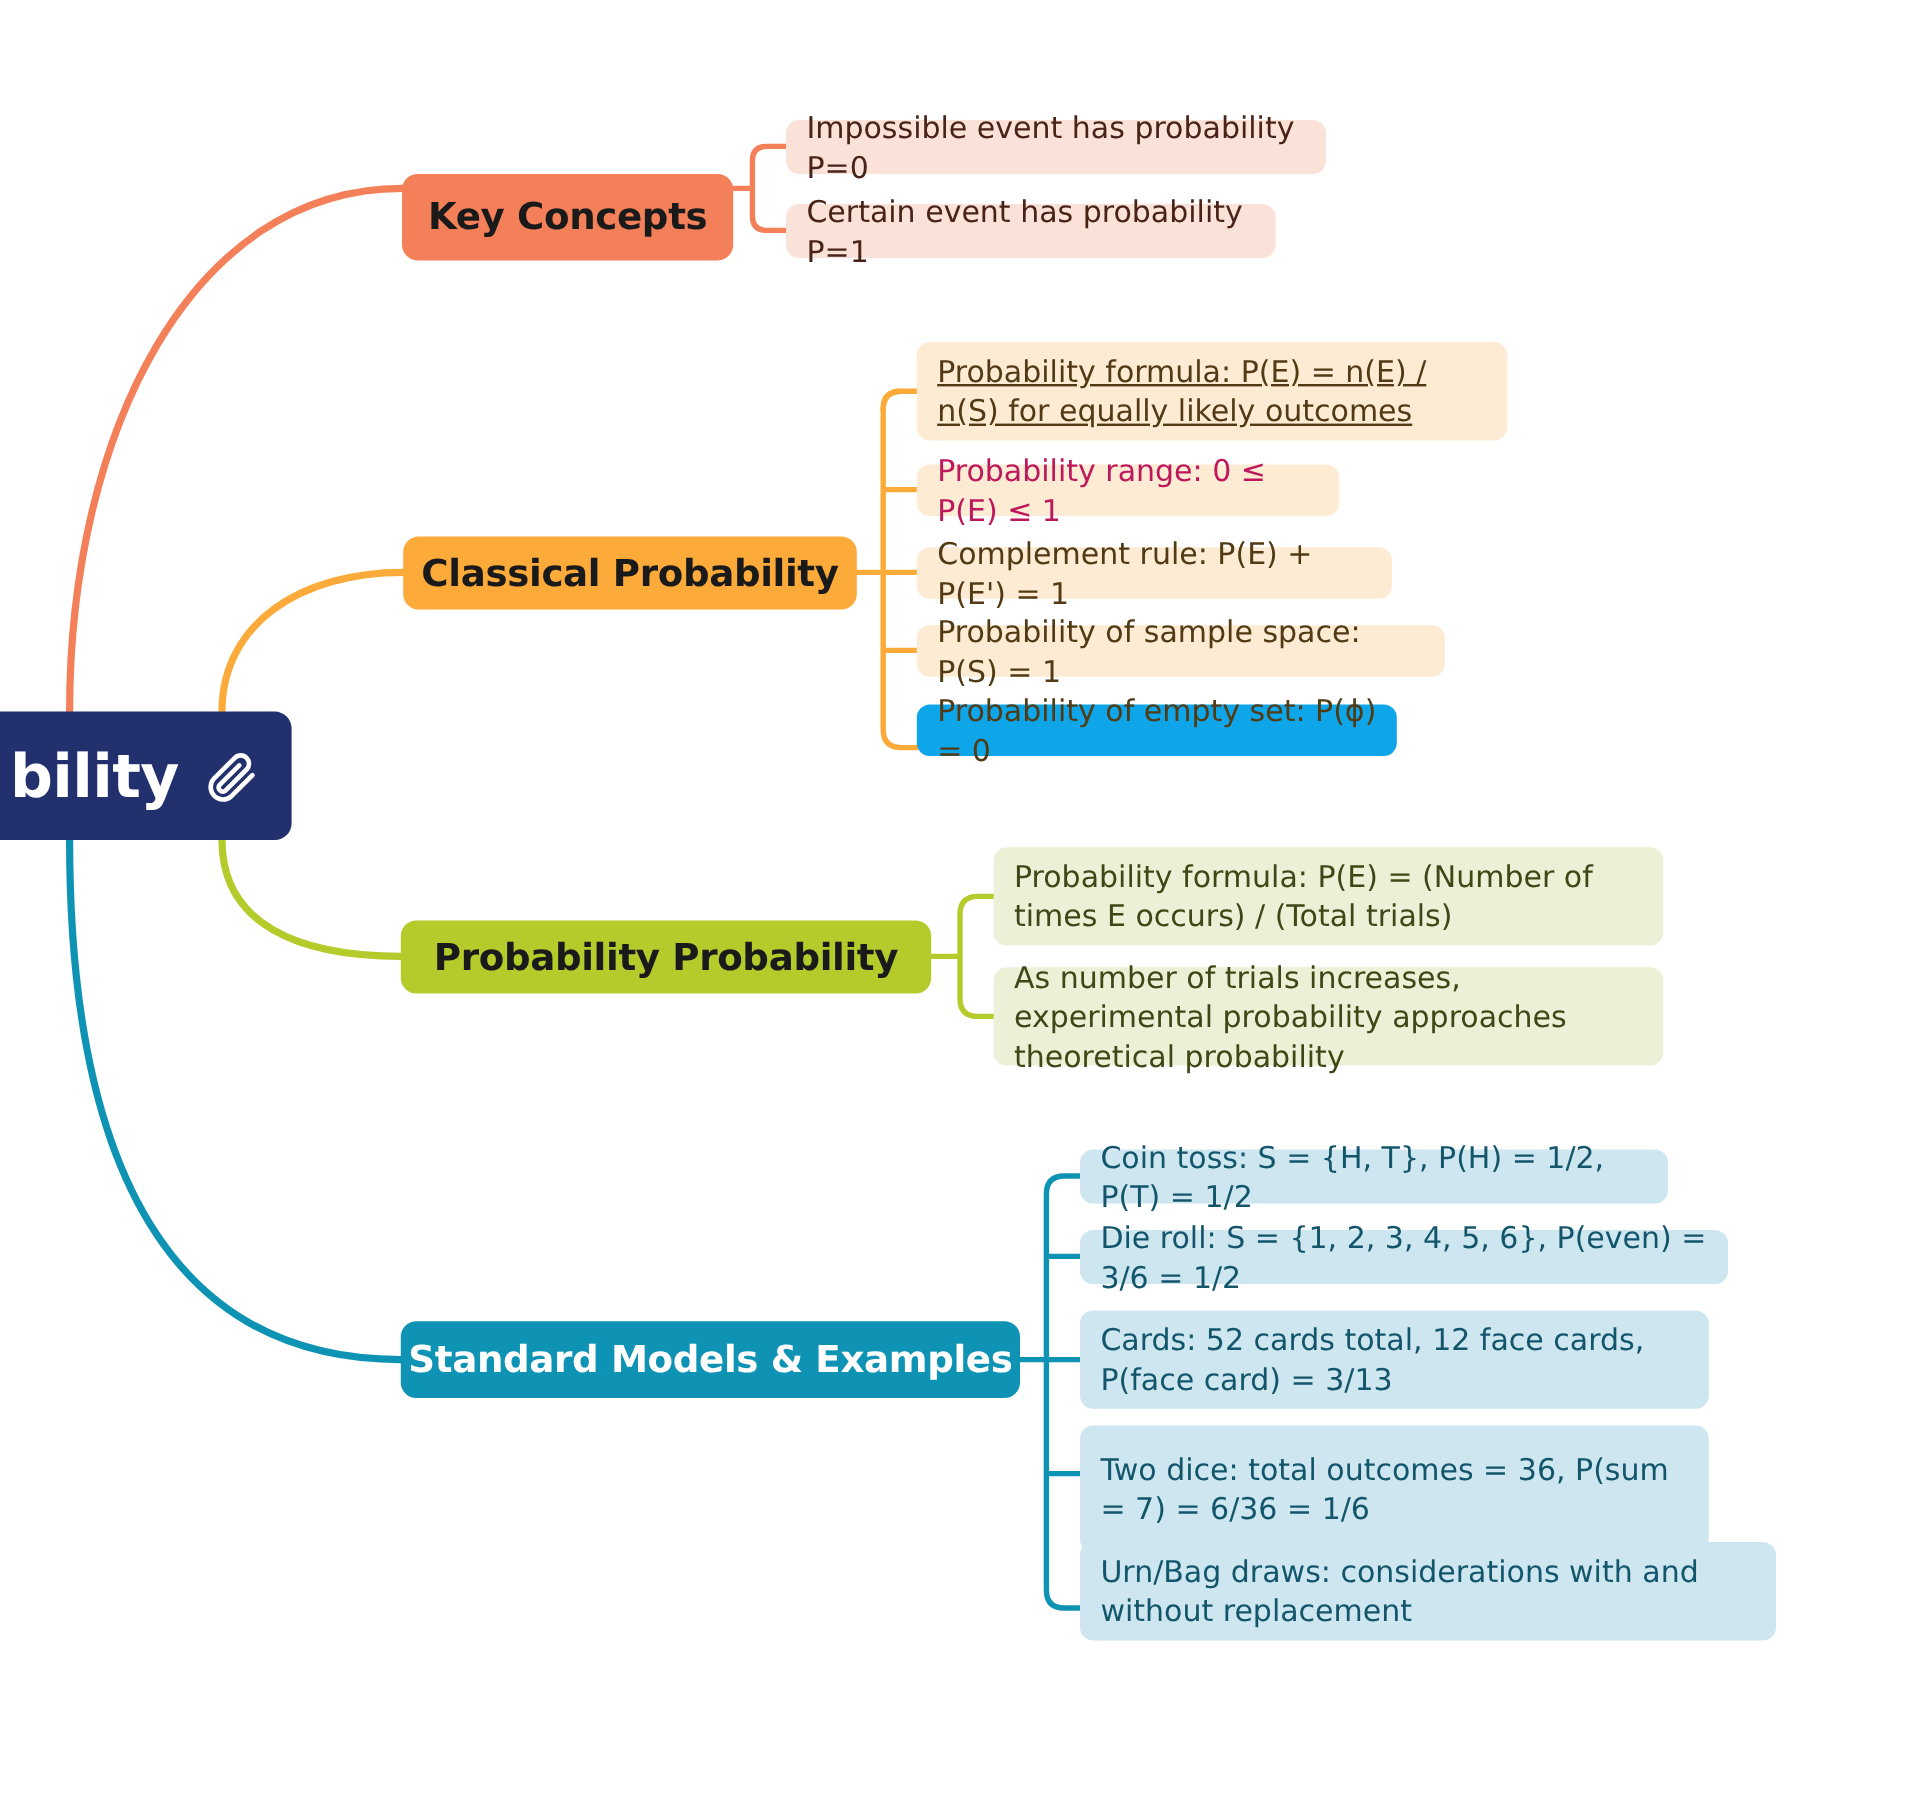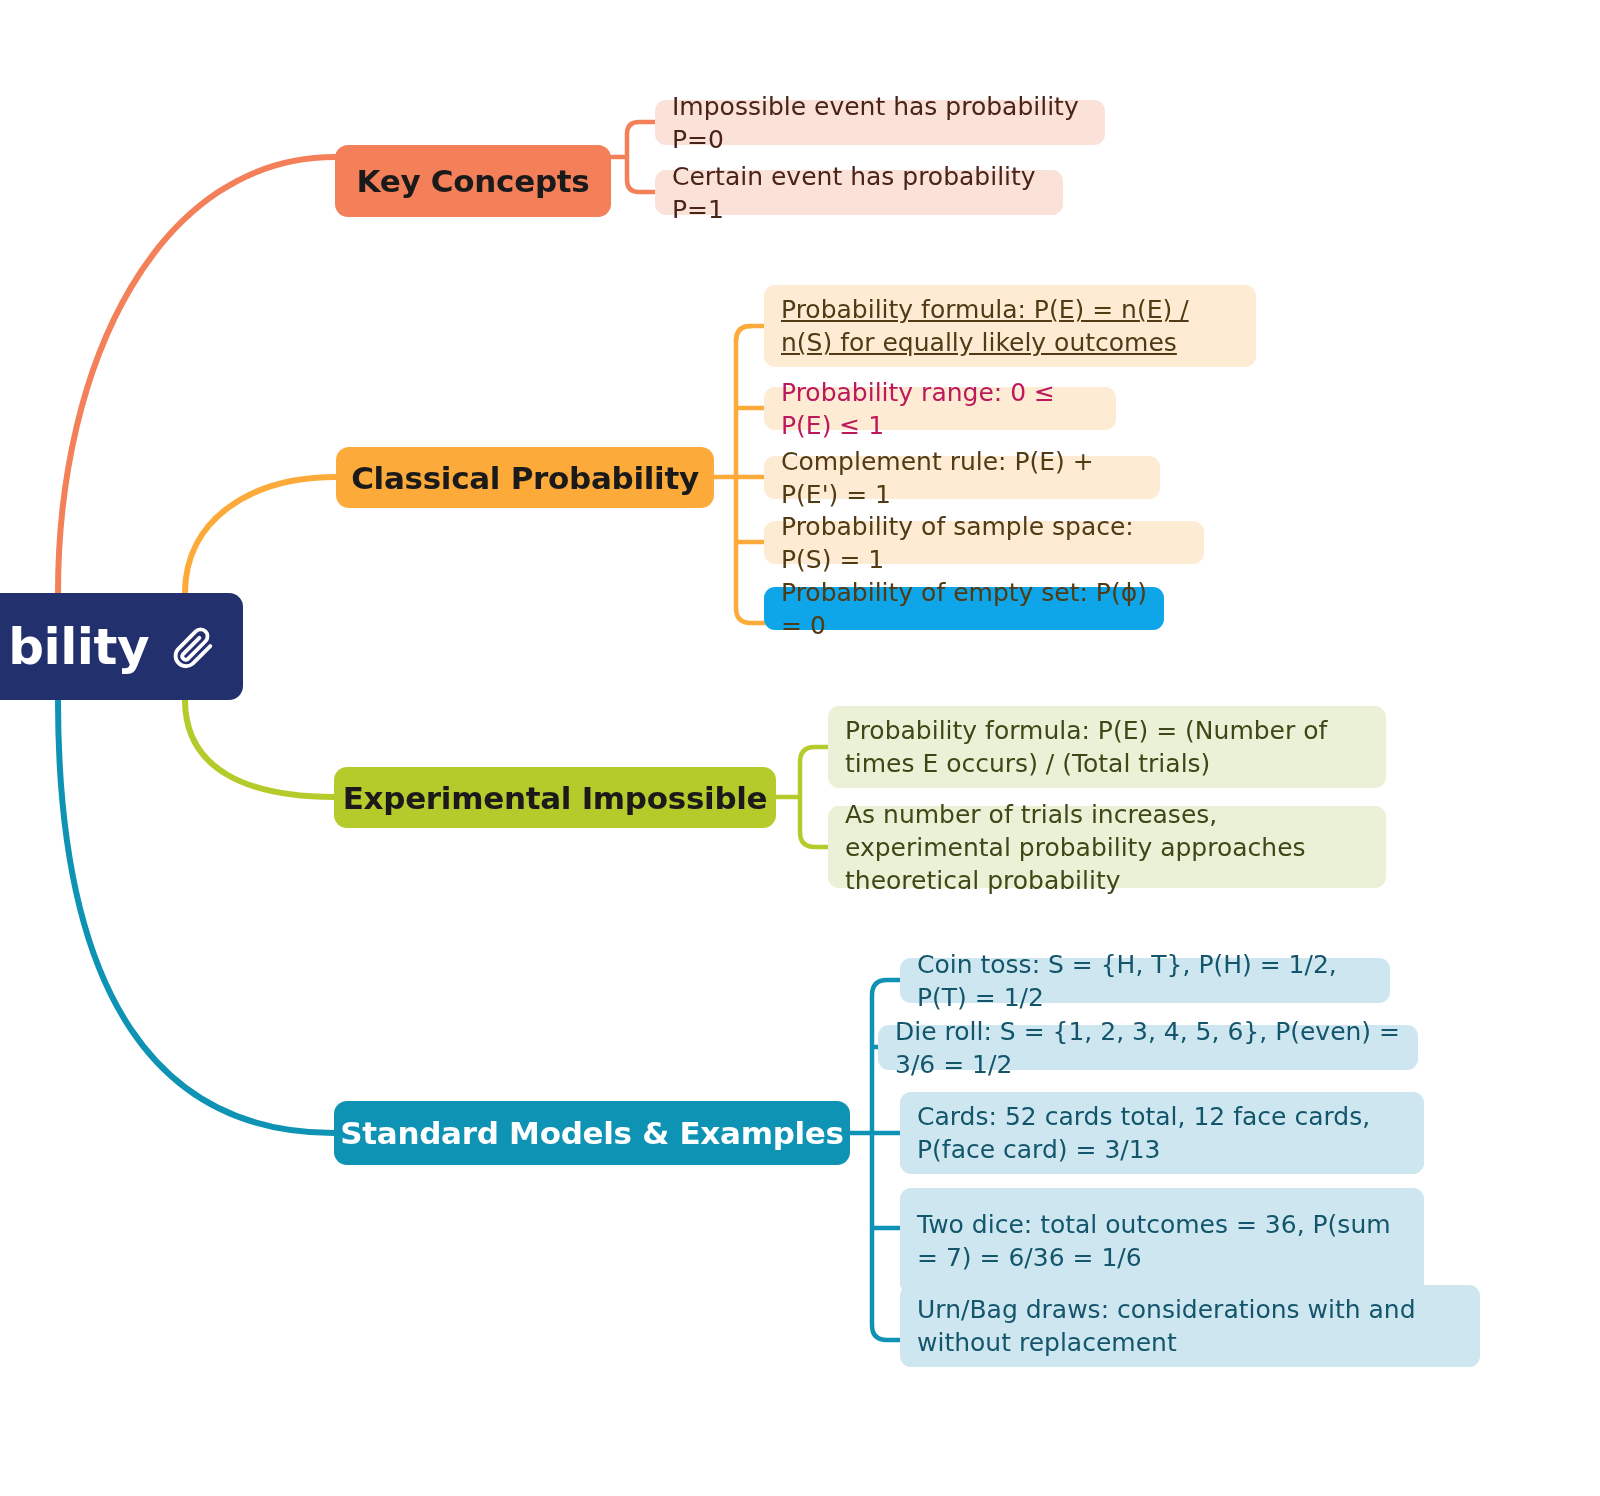--- a/index.html
+++ b/index.html
@@ -159,40 +159,40 @@
 
   <div class="node leaf" style="left:764px; top:521px; width:440px; height:43px; background:#FDEBD4; color:#513A14;">
     <span>Probability of sample space: P(S) = 1</span>
   </div>
 
   <div class="node leaf" style="left:764px; top:587px; width:400px; height:43px; background:#0ea5e9; color:#513A14;">
     <span>Probability of empty set: P(ϕ) = 0</span>
   </div>
 
   <div class="node branch" style="left:334px; top:767px; width:442px; height:61px; background:#B4CB2B; color:#1A1A1A;">
-    <span>Experimental Impossible</span>
+    <span>Probability Probability</span>
   </div>
 
   <div class="node leaf" style="left:828px; top:706px; width:558px; height:82px; background:#EBF1D6; color:#3E4715;">
     <span>Probability formula: P(E) = (Number of times E occurs) / (Total trials)</span>
   </div>
 
   <div class="node branch" style="left:334px; top:1101px; width:516px; height:64px; background:#0E93B4; color:#FFFFFF;">
     <span>Standard Models &amp; Examples</span>
   </div>
 
   <div class="node leaf" style="left:828px; top:806px; width:558px; height:82px; background:#EBF1D6; color:#3E4715;">
     <span>As number of trials increases, experimental probability approaches theoretical probability</span>
   </div>
 
   <div class="node leaf" style="left:900px; top:958px; width:490px; height:45px; background:#CDE6F0; color:#13566B;">
     <span>Coin toss: S = {H, T}, P(H) = 1/2, P(T) = 1/2</span>
   </div>
 
-  <div class="node leaf" style="left:878px; top:1025px; width:540px; height:45px; background:#CDE6F0; color:#13566B;">
+  <div class="node leaf" style="left:900px; top:1025px; width:540px; height:45px; background:#CDE6F0; color:#13566B;">
     <span>Die roll: S = {1, 2, 3, 4, 5, 6}, P(even) = 3/6 = 1/2</span>
   </div>
 
   <div class="node leaf" style="left:900px; top:1092px; width:524px; height:82px; background:#CDE6F0; color:#13566B;">
     <span>Cards: 52 cards total, 12 face cards, P(face card) = 3/13</span>
   </div>
 
   <div class="node leaf" style="left:900px; top:1188px; width:524px; height:106px; background:#CDE6F0; color:#13566B;">
     <span>Two dice: total outcomes = 36, P(sum = 7) = 6/36 = 1/6</span>
   </div>

